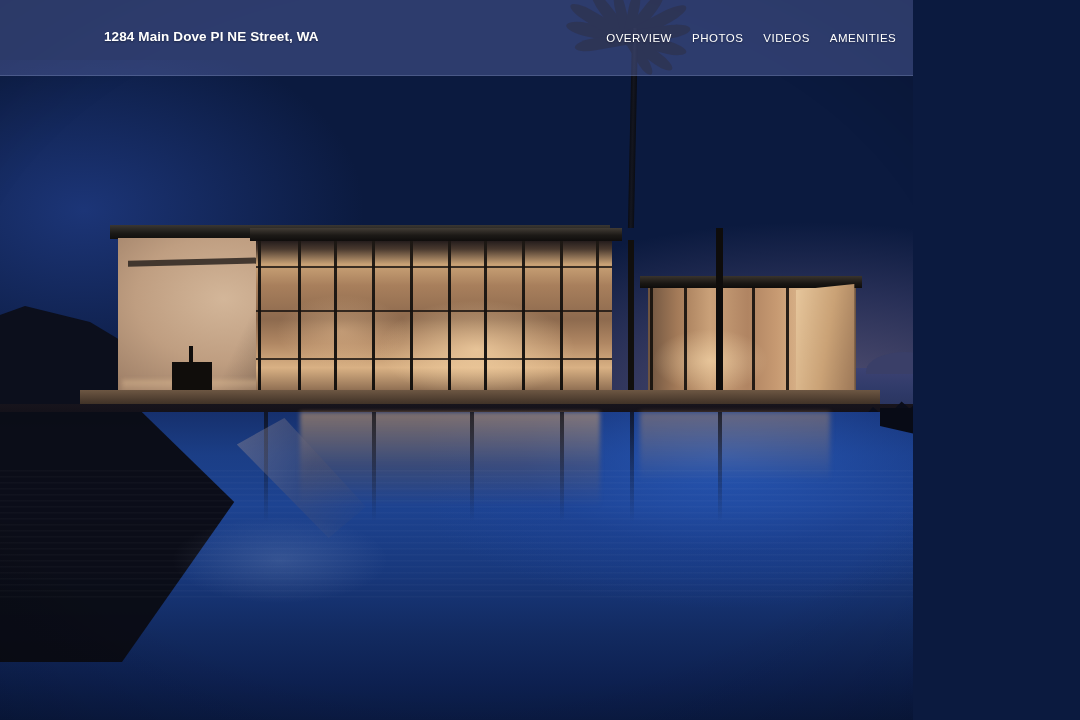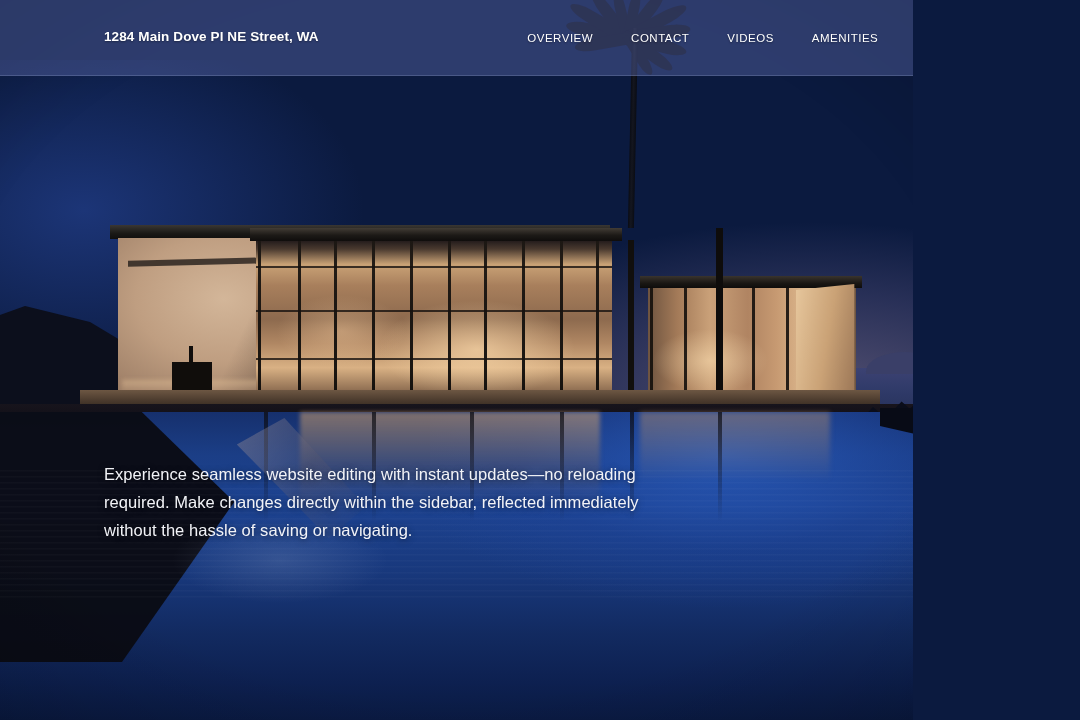--- a/index.html
+++ b/index.html
@@ -304,21 +304,21 @@
     z-index:20;
   }
   .brand {
     position:absolute; left:104px; top:29px;
     color:#ffffff; font-size:13.5px; font-weight:700; letter-spacing:.1px;
     white-space:nowrap;
     text-shadow:0 1px 2px rgba(0,0,0,.35);
   }
   .main-nav {
     position:absolute; right:85px; top:32px;
-    display:flex; align-items:flex-start; gap:38px;
+    display:flex; align-items:flex-start; gap:20px;
     white-space:nowrap;
   }
   .nav-link {
     color:#ffffff; font-size:11.5px; font-weight:400;
     letter-spacing:.5px; text-decoration:none; cursor:pointer;
     text-shadow:0 1px 2px rgba(0,0,0,.35);
   }
 
   
   .hero { position:absolute; left:104px; top:436px; width:600px; z-index:15; }
@@ -456,24 +456,23 @@
     <div class="water-sheen"></div>
     <div class="pool-edge"></div>
     <div class="pool-edge-line"></div>
     <div class="vignette"></div>
   </div>
 
   <header class="site-header">
     <div class="brand">1284 Main Dove Pl NE Street, WA</div>
     <nav class="main-nav">
       <a class="nav-link">OVERVIEW</a>
-      <a class="nav-link">CONTACT</a>
+      <a class="nav-link">PHOTOS</a>
       <a class="nav-link">VIDEOS</a>
       <a class="nav-link">AMENITIES</a>
       <a class="nav-link">CONTACT US</a>
     </nav>
   </header>
 
   <section class="hero">
-    <p class="hero-desc">Experience seamless website editing with instant updates—no reloading required. Make changes directly within the sidebar, reflected immediately without the hassle of saving or navigating.</p>
   </section>
 
 </div>
 
 </body></html>

